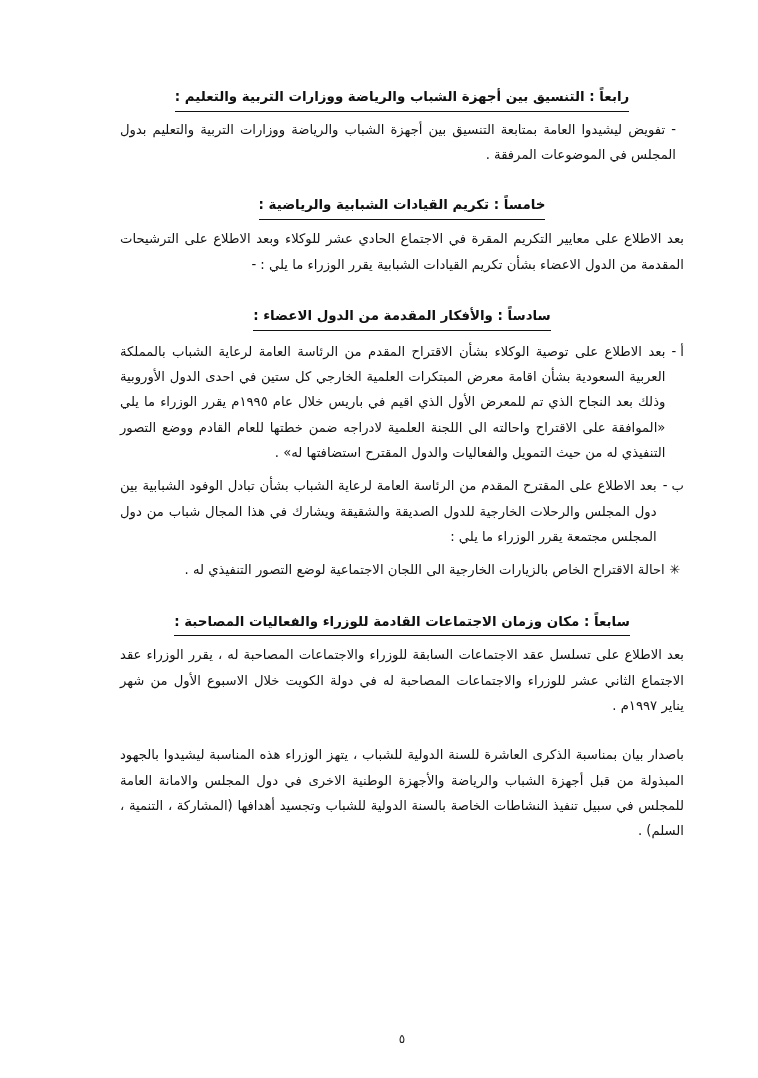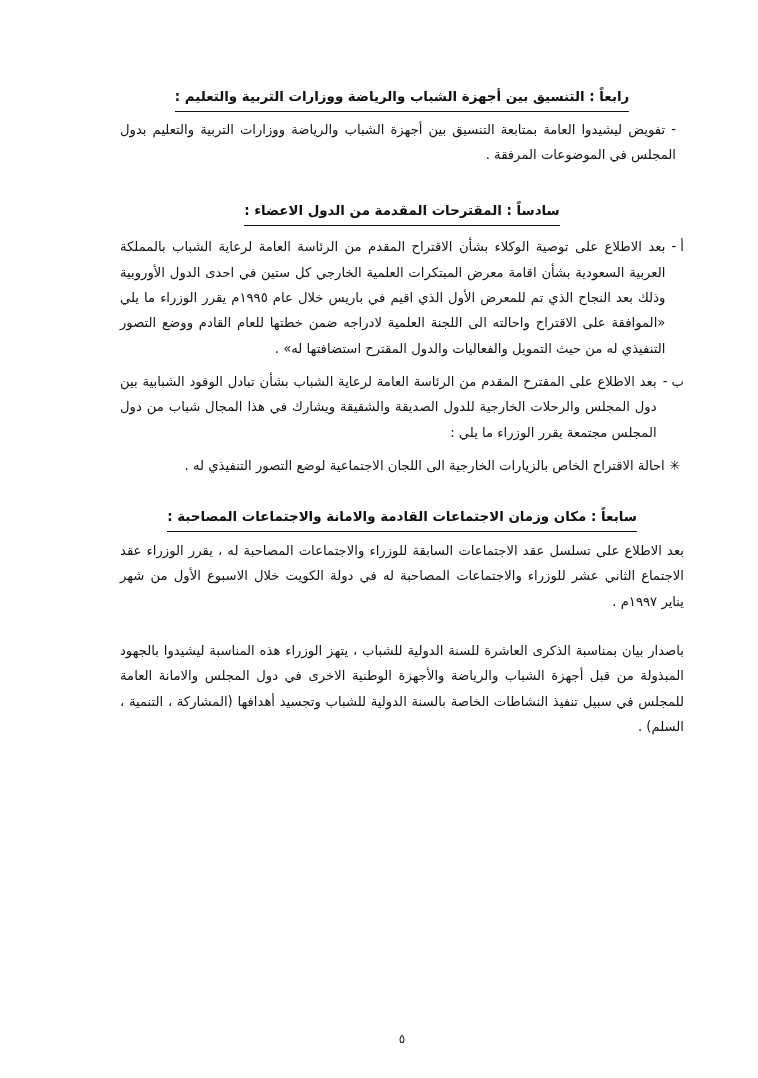--- a/index.html
+++ b/index.html
@@ -95,45 +95,49 @@
 <div class="page">
   <div class="doc-body">
 
     <div class="section-heading">
       <span class="ul">رابعاً : التنسيق بين أجهزة الشباب والرياضة ووزارات التربية والتعليم :</span>
     </div>
     <div class="dash-item">- تفويض ليشيدوا العامة بمتابعة التنسيق بين أجهزة الشباب والرياضة ووزارات التربية والتعليم بدول المجلس في الموضوعات المرفقة .</div>
 
     <div class="spacer-sm"></div>
 
+    <div class="section-heading">
+      <span class="ul">خامساً : تكريم القيادات الشبابية والرياضية :</span>
+    </div>
+    <div class="para">بعد الاطلاع على معايير التكريم المقرة في الاجتماع الحادي عشر للوكلاء وبعد الاطلاع على الترشيحات المقدمة من الدول الاعضاء بشأن تكريم القيادات الشبابية يقرر الوزراء ما يلي : -</div>
 
     <div class="spacer-sm"></div>
 
     <div class="section-heading">
-      <span class="ul">سادساً : المقترحات المقدمة من الدول الاعضاء :</span>
+      <span class="ul">سادساً : والأفكار المقدمة من الدول الاعضاء :</span>
     </div>
 
     <div class="lettered">
       <div class="marker">أ -</div>
       <div class="content">بعد الاطلاع على توصية الوكلاء بشأن الاقتراح المقدم من الرئاسة العامة لرعاية الشباب بالمملكة العربية السعودية بشأن اقامة معرض المبتكرات العلمية الخارجي كل ستين في احدى الدول الأوروبية وذلك بعد النجاح الذي تم للمعرض الأول الذي اقيم في باريس خلال عام ١٩٩٥م يقرر الوزراء ما يلي «الموافقة على الاقتراح واحالته الى اللجنة العلمية لادراجه ضمن خطتها للعام القادم ووضع التصور التنفيذي له من حيث التمويل والفعاليات والدول المقترح استضافتها له» .</div>
     </div>
 
     <div class="lettered">
       <div class="marker">ب -</div>
       <div class="content">بعد الاطلاع على المقترح المقدم من الرئاسة العامة لرعاية الشباب بشأن تبادل الوفود الشبابية بين دول المجلس والرحلات الخارجية للدول الصديقة والشقيقة ويشارك في هذا المجال شباب من دول المجلس مجتمعة يقرر الوزراء ما يلي :</div>
     </div>
 
     <div class="star-item">
       <span>✳ </span><span>احالة الاقتراح الخاص بالزيارات الخارجية الى اللجان الاجتماعية لوضع التصور التنفيذي له .</span>
     </div>
 
     <div class="spacer-sm"></div>
 
     <div class="section-heading">
-      <span class="ul">سابعاً : مكان وزمان الاجتماعات القادمة والامانة والاجتماعات المصاحبة :</span>
+      <span class="ul">سابعاً : مكان وزمان الاجتماعات القادمة للوزراء والفعاليات المصاحبة :</span>
     </div>
     <div class="para">بعد الاطلاع على تسلسل عقد الاجتماعات السابقة للوزراء والاجتماعات المصاحبة له ، يقرر الوزراء عقد الاجتماع الثاني عشر للوزراء والاجتماعات المصاحبة له في دولة الكويت خلال الاسبوع الأول من شهر يناير ١٩٩٧م .</div>
 
     <div class="spacer-sm"></div>
 
     <div class="spacer-sm"></div>
     <div class="para">باصدار بيان بمناسبة الذكرى العاشرة للسنة الدولية للشباب ، يتهز الوزراء هذه المناسبة ليشيدوا بالجهود المبذولة من قبل أجهزة الشباب والرياضة والأجهزة الوطنية الاخرى في دول المجلس والامانة العامة للمجلس في سبيل تنفيذ النشاطات الخاصة بالسنة الدولية للشباب وتجسيد أهدافها (المشاركة ، التنمية ، السلم) .</div>
 
   </div>
 

